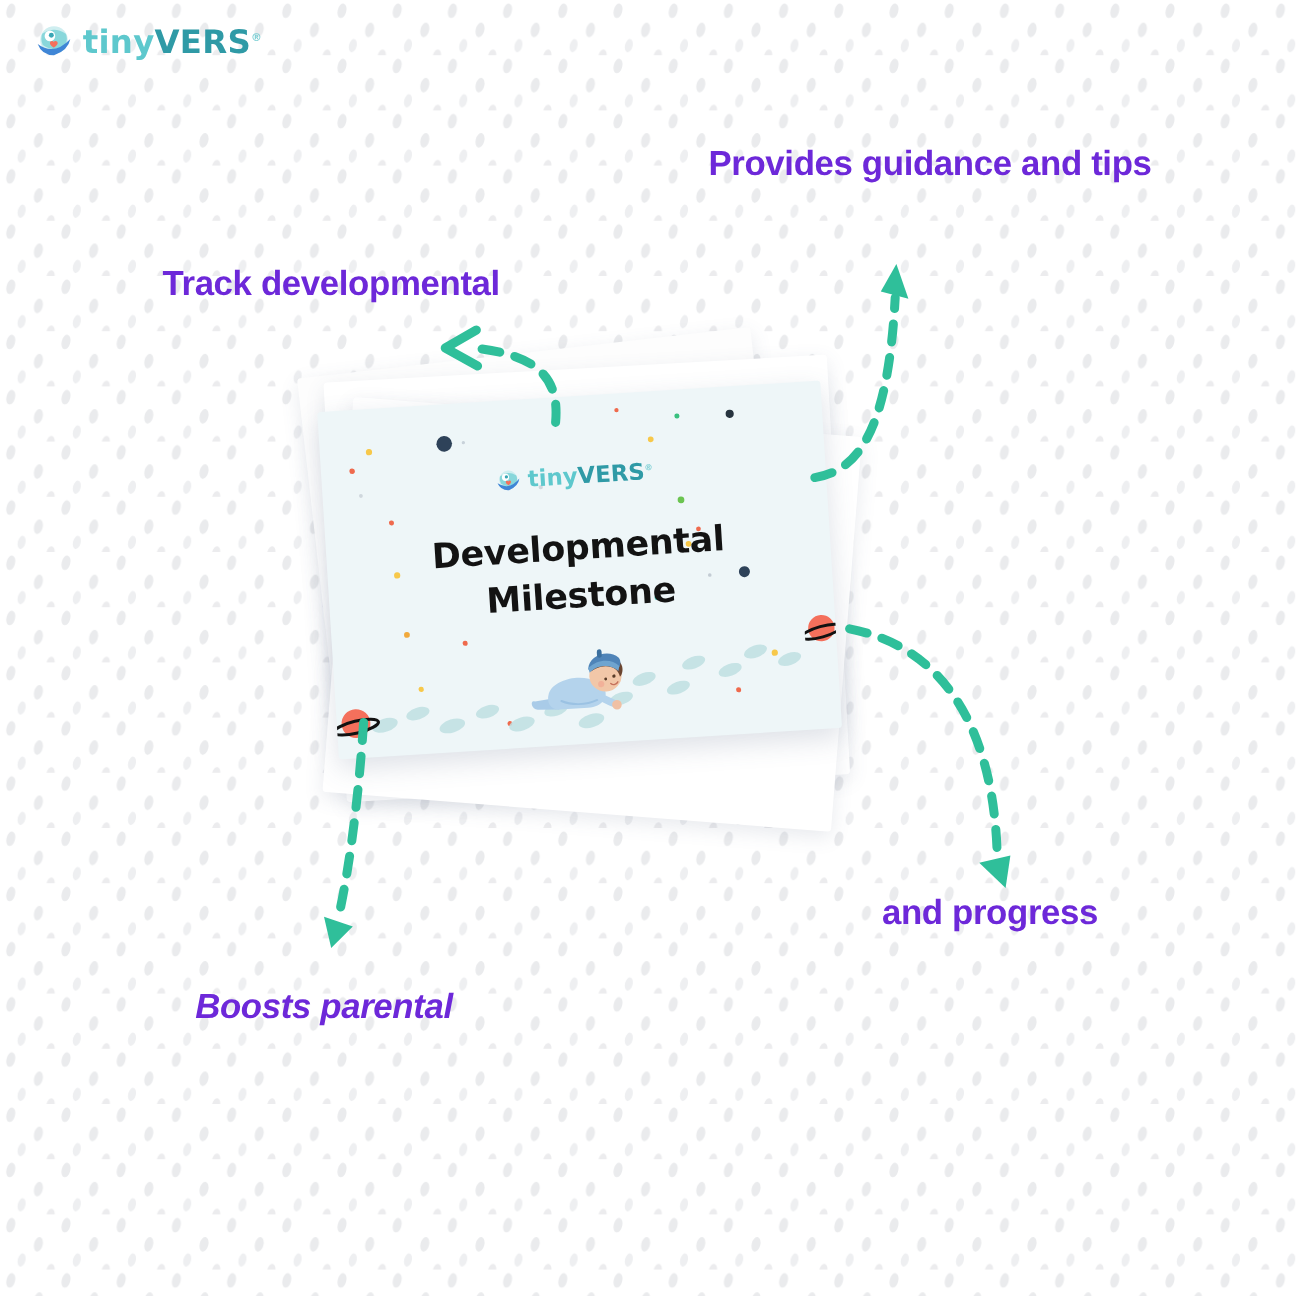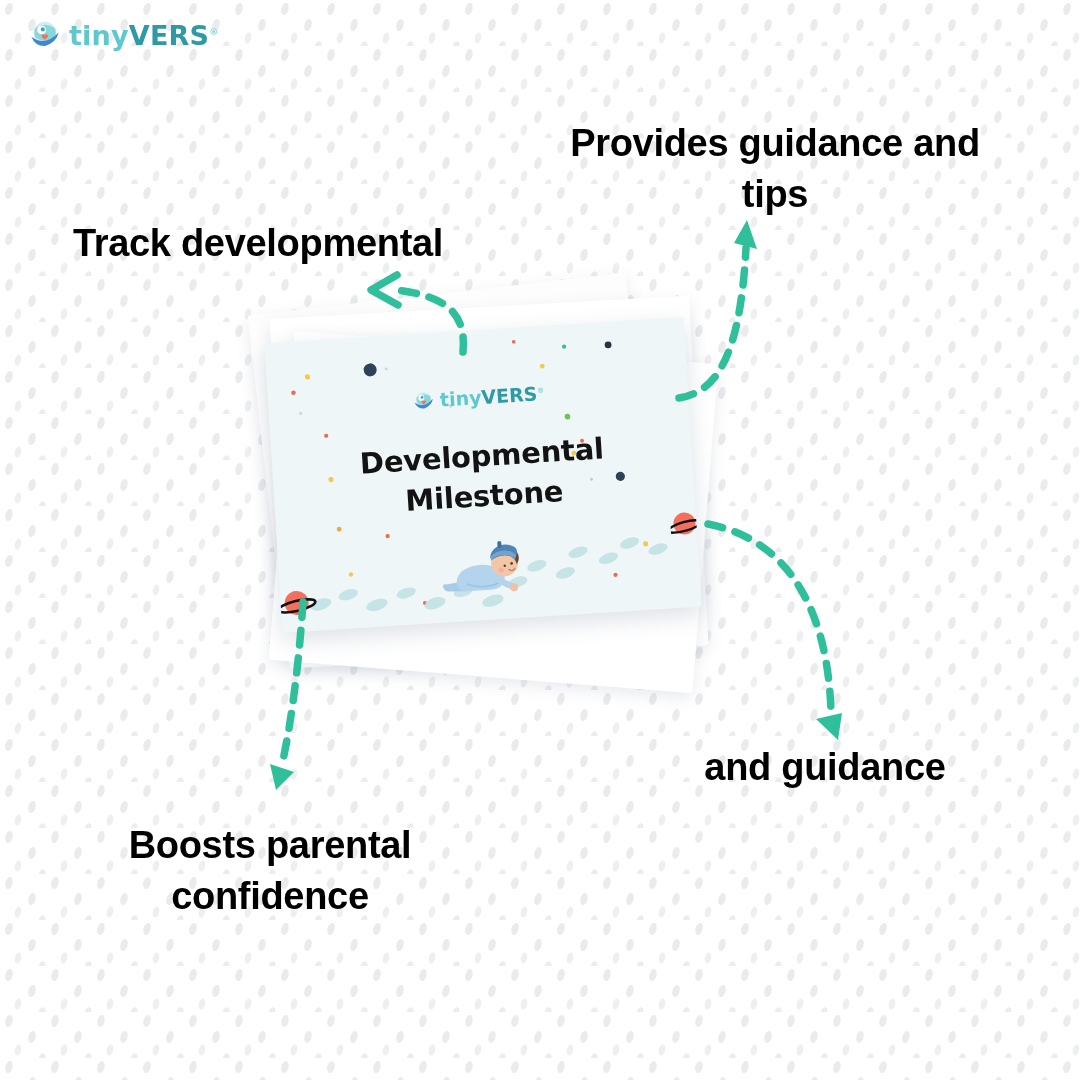--- a/index.html
+++ b/index.html
@@ -50,31 +50,31 @@
     font-size: 9px;
     color: #7ccfd4;
     vertical-align: super;
     font-weight: 700;
   }
 
   
   .callout {
     position: absolute;
     z-index: 35;
-    color: #000000;
-    font-weight: 700;
-    font-size: 38px;
+    color: #6d28d9;
+    font-weight: 700;
+    font-size: 29px;
     line-height: 1.33;
     letter-spacing: -0.3px;
     font-family: "Liberation Sans", sans-serif;
   }
   #callout-guidance  { left: 540px; top: 118px; width: 470px; text-align: center; }
-  #callout-track     { left: 48px;  top: 218px; width: 420px; text-align: center; }
+  #callout-track     { left: 66px;  top: 218px; width: 420px; text-align: center; }
   #callout-expert    { left: 660px; top: 742px; width: 330px; text-align: center; }
-  #callout-boosts    { left: 110px; top: 820px; width: 320px; text-align: center; }
+  #callout-boosts    { left: 110px; top: 820px; width: 320px; text-align: center; font-style: italic; }
 
   
   #arrows {
     position: absolute;
     inset: 0;
     z-index: 30;
     pointer-events: none;
   }
 
   
@@ -196,26 +196,25 @@
 
   <div class="callout" id="callout-guidance">
     <div>Provides guidance and tips</div>
   </div>
 
   <div class="callout" id="callout-track">
     <div>Track developmental</div>
   </div>
 
   <div class="callout" id="callout-expert">
-    <div>and guidance</div>
+    <div>and progress</div>
   </div>
 
   <div class="callout" id="callout-boosts">
     <div>Boosts parental</div>
-    <div>confidence</div>
   </div>
 
   <svg id="arrows" viewBox="0 0 1080 1080" width="1080" height="1080" aria-hidden="true">
 
     <g>
       <path d="M463 352 C 466 318, 452 296, 395 290" fill="none" stroke="#2fbf9a" stroke-width="7.5" stroke-linecap="round" stroke-dasharray="15 13"></path>
       <path d="M397 275 L 371 290 L 398 305" fill="none" stroke="#2fbf9a" stroke-width="7.5" stroke-linecap="round" stroke-linejoin="round"></path>
     </g>
 
     <g>

